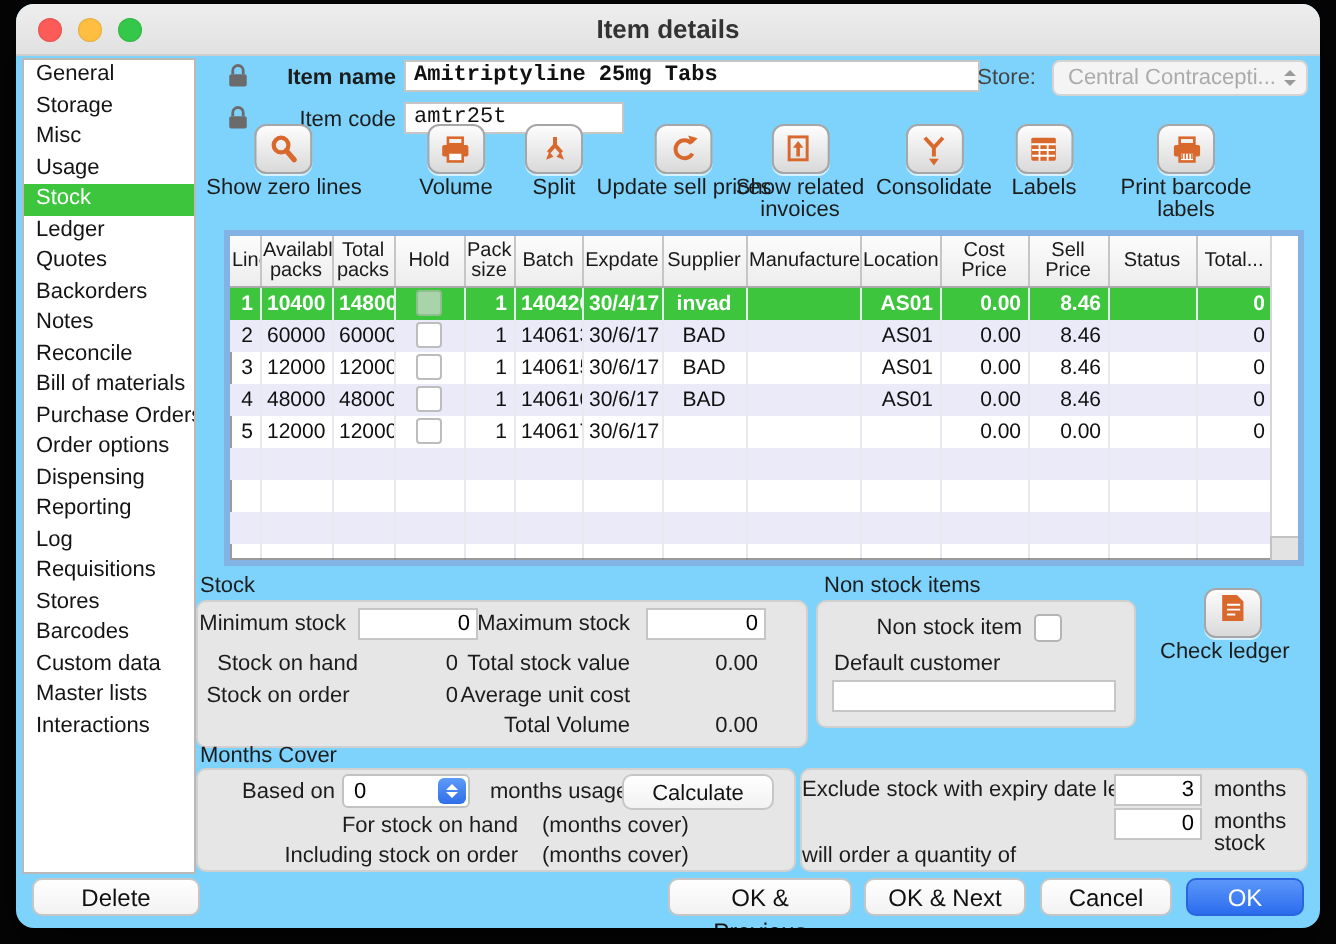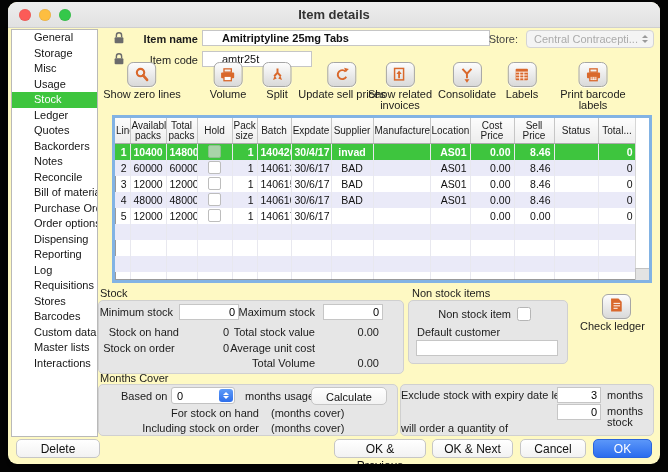--- a/index.html
+++ b/index.html
@@ -4,39 +4,39 @@
 <style>
   :root{
     --selected-green:#3EC53E;
     --focus-ring:#82B3E4;
     --ok-blue:#337CFB;
     --icon-orange:#D9682C;
     --alt-row:#EAEAF8;
   }
   html,body{margin:0;padding:0;width:668px;height:472px;background:#050505;
     font-family:"Liberation Sans",sans-serif;-webkit-font-smoothing:antialiased;}
-  .window{position:absolute;left:8px;top:2px;width:652px;height:462px;background:#fef9c3;
+  .window{position:absolute;left:8px;top:2px;width:652px;height:462px;background:#7dd3fc;
     border-radius:9px;overflow:hidden;box-shadow:0 10px 28px rgba(0,0,0,.6);}
   
   .titlebar{position:relative;height:25px;background:linear-gradient(#EEEEEE,#E1E1E1);
     border-bottom:1px solid #CFCFCF;}
   .lights{position:absolute;left:11px;top:7px;display:flex;gap:8px;}
   .light{width:12px;height:12px;border-radius:50%;box-shadow:inset 0 0 1px rgba(0,0,0,.25);}
   .light.red{background:#FC5B57}.light.yellow{background:#FDBE41}.light.green{background:#34C84A}
   .wtitle{text-align:center;line-height:25px;font-size:13px;font-weight:bold;color:#333;}
   
   .sidebar{position:absolute;left:3px;top:27px;width:85px;height:406px;background:#fff;
     border:1px solid #B9B9B9;font-size:11px;overflow:hidden;}
-  .side-item{height:15.5px;line-height:15.5px;padding-left:22px;color:#141414;white-space:nowrap;cursor:default;}
+  .side-item{height:15.5px;line-height:15.5px;padding-left:6px;color:#141414;white-space:nowrap;cursor:default;}
   .side-item.selected{background:var(--selected-green);color:#fff;}
   
   .lock{position:absolute;width:14px;height:14px;}
   .flabel{position:absolute;font-size:11px;color:#1c1c1c;white-space:nowrap;text-align:right;}
   .tfield{position:absolute;height:16px;background:#fff;border:1px solid #C6C6C6;font-size:11px;
-    padding:0 19px;box-sizing:border-box;font-family:Liberation Sans, sans-serif;color:#111;}
+    padding:0 4px;box-sizing:border-box;font-family:Liberation Mono, monospace;color:#111;}
   .storebox{position:absolute;height:18px;background:#F4F4F4;border:1px solid #D4D4D4;border-radius:4px;
     font-size:11px;color:#ABABAB;line-height:17px;padding:0 16px 0 7px;box-sizing:border-box;white-space:nowrap;overflow:hidden;}
   .storestep{position:absolute;right:3px;top:3px;width:9px;height:11px;}
   
   .tool{position:absolute;transform:translateX(-50%);text-align:center;}
   .tool-btn{width:27px;height:23px;margin:0 auto;border:1px solid #A6A6A6;border-radius:6px;
     background:linear-gradient(#FDFDFD,#D9D9D9);display:flex;align-items:center;justify-content:center;
     color:var(--icon-orange);box-shadow:0 1px 0 rgba(255,255,255,.7);}
   .tool-label{margin-top:2px;font-size:11px;color:#1c1c1c;white-space:pre-line;line-height:11px;}
   

